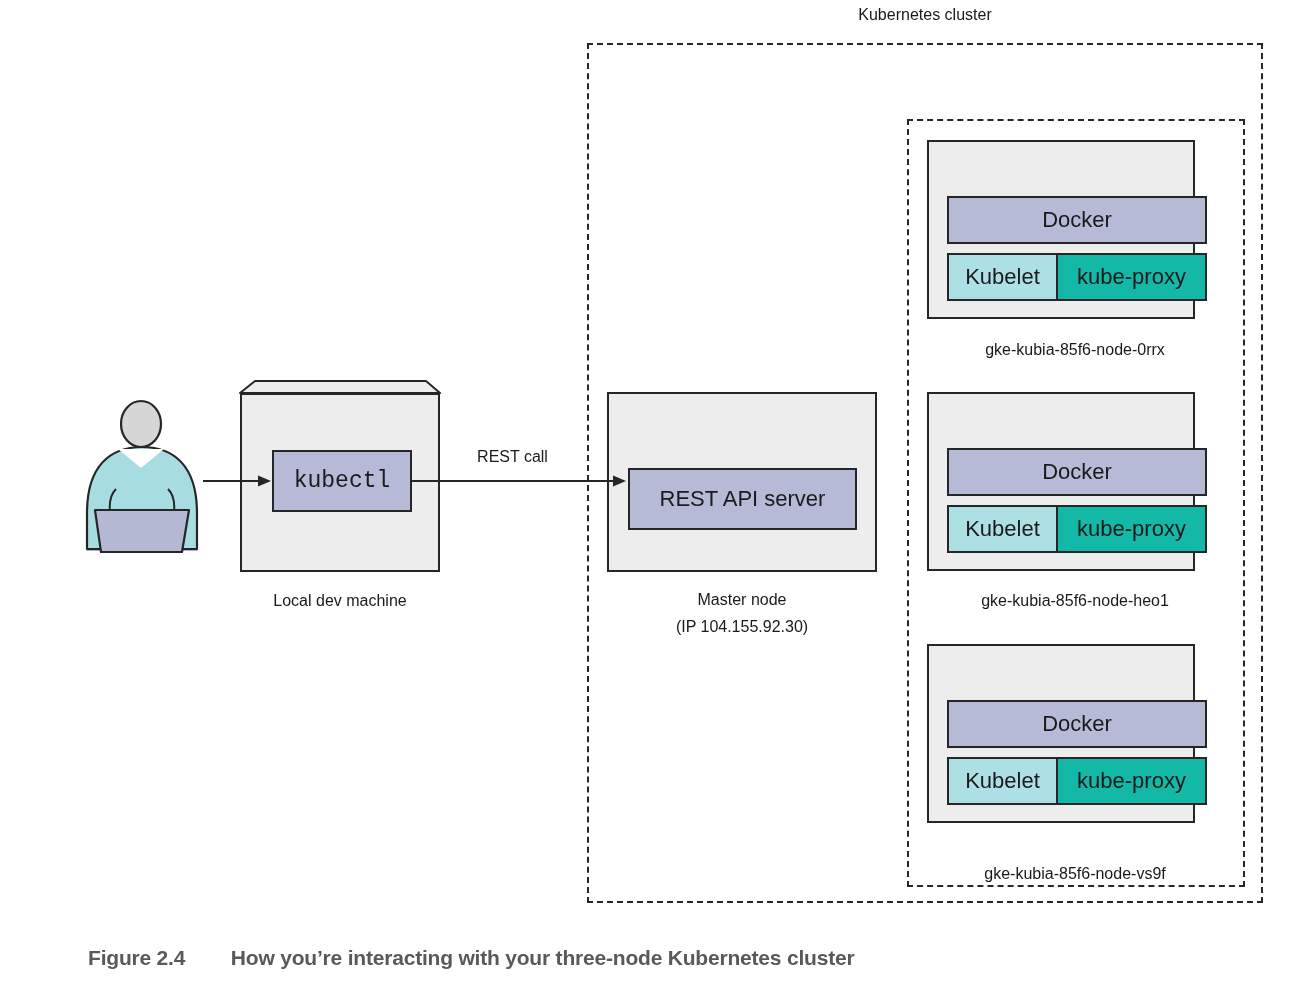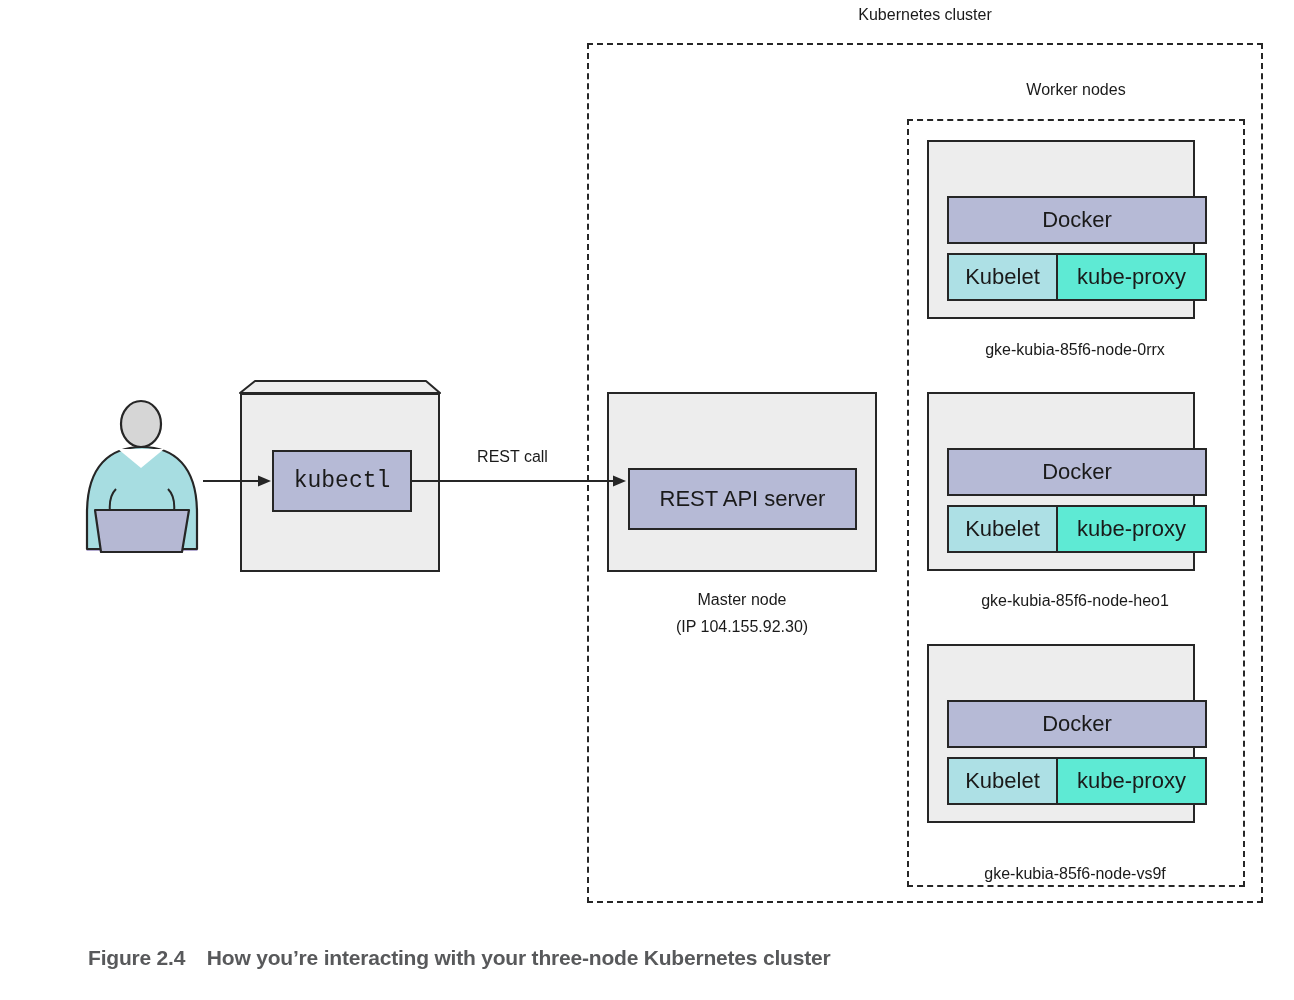--- a/index.html
+++ b/index.html
@@ -13,43 +13,42 @@
   .panel{border:2px solid #262626;background:var(--panel_gray,#ededed);}
   .chip{
     border:2px solid #262626;background:var(--component_blue,#b6bad6);
     display:flex;align-items:center;justify-content:center;
     font-size:22px;box-sizing:border-box;
   }
   .node{left:927px;width:268px;height:179px;}
   .docker{position:absolute;left:18px;top:54px;width:260px;height:48px;}
   .krow{position:absolute;left:18px;top:111px;width:260px;height:48px;display:flex;}
   .kubelet{width:111px;height:48px;background:var(--kubelet_teal,#ade0e5);flex:none;}
-  .kproxy{flex:1;height:48px;background:#5eead4;margin-left:-2px;}
+  .kproxy{flex:1;height:48px;background:#14b8a6;margin-left:-2px;}
   .kubectl{
     left:272px;top:450px;width:140px;height:62px;
     font-family:"Liberation Mono","DejaVu Sans Mono",monospace;font-size:23px;
   }
   .apiserver{position:absolute;left:19px;top:56px;width:229px;height:62px;margin-top:18px;}
   .caption{
     font-size:21px;font-weight:bold;color:var(--caption_gray,#58595b);
     white-space:nowrap;letter-spacing:-0.2px;
   }
-  .caption .cap-num{margin-right:16px;}
+  .caption .cap-num{margin-right:40px;}
   svg{display:block;}
   .overlay{position:absolute;left:0;top:0;pointer-events:none;}
 </style>
 </head>
 <body>
 
 <div class="canvas">
 
   <div class="abs lbl" style="left:587px;top:5px;width:676px;">Kubernetes cluster</div>
   <div class="abs boundary" style="left:587px;top:43px;width:676px;height:860px;"></div>
 
-  <div class="abs lbl" style="left:907px;top:80px;width:338px;">Worker nodes</div>
   <div class="abs boundary" style="left:907px;top:119px;width:338px;height:768px;"></div>
 
   <div class="abs panel node" style="top:140px;">
     <div class="docker chip">Docker</div>
     <div class="krow">
       <div class="kubelet chip">Kubelet</div>
       <div class="kproxy chip">kube-proxy</div>
     </div>
   </div>
   <div class="abs lbl" style="left:927px;top:340px;width:296px;">gke-kubia-85f6-node-0rrx</div>
@@ -73,20 +72,21 @@
   <div class="abs lbl" style="left:927px;top:864px;width:296px;">gke-kubia-85f6-node-vs9f</div>
 
   <div class="abs panel" style="left:607px;top:392px;width:270px;height:180px;">
     <div class="apiserver chip">REST API server</div>
   </div>
   <div class="abs lbl" style="left:607px;top:590px;width:270px;">Master node</div>
   <div class="abs lbl" style="left:607px;top:617px;width:270px;">(IP 104.155.92.30)</div>
 
   <div class="abs panel" style="left:240px;top:393px;width:200px;height:179px;"></div>
   <div class="abs chip kubectl">kubectl</div>
+  <div class="abs lbl" style="left:230px;top:591px;width:220px;">Local dev machine</div>
 
   <div class="abs lbl" style="left:440px;top:447px;width:145px;">REST call</div>
 
   <svg class="abs" style="left:76px;top:393px;" width="144" height="170" viewBox="76 393 144 170">
     <polygon points="86,551 104,535 180,535 198,551" fill="#b4abd1" stroke="none"></polygon>
     <path d="M 87 549 L 87 513 C 87 466 110 447 142 447 C 174 447 197 466 197 513 L 197 549 Z" fill="#a7dde1" stroke="#262626" stroke-width="2.2" stroke-linejoin="round"></path>
     <path d="M 118 449 L 164 449 L 141 468 Z" fill="#ffffff" stroke="none"></path>
     <ellipse cx="141" cy="424" rx="20" ry="23" fill="#d6d6d6" stroke="#262626" stroke-width="2.2"></ellipse>
     <path d="M 116 489 C 111 494 109 502 110 512" fill="none" stroke="#262626" stroke-width="2"></path>
     <path d="M 168 489 C 173 494 175 502 174 512" fill="none" stroke="#262626" stroke-width="2"></path>

